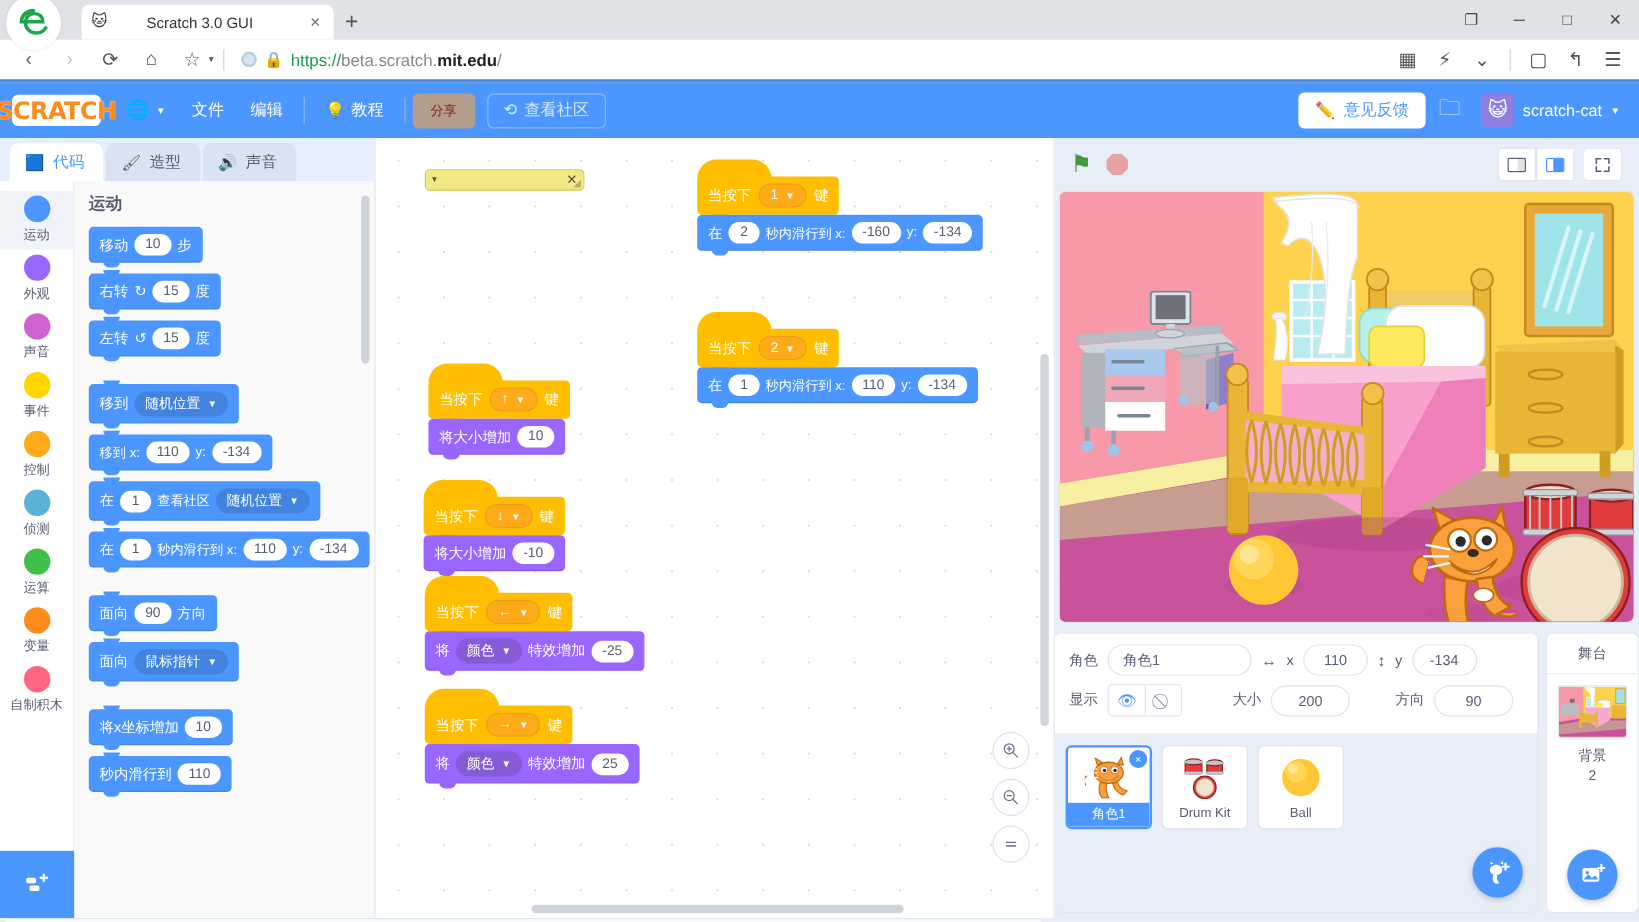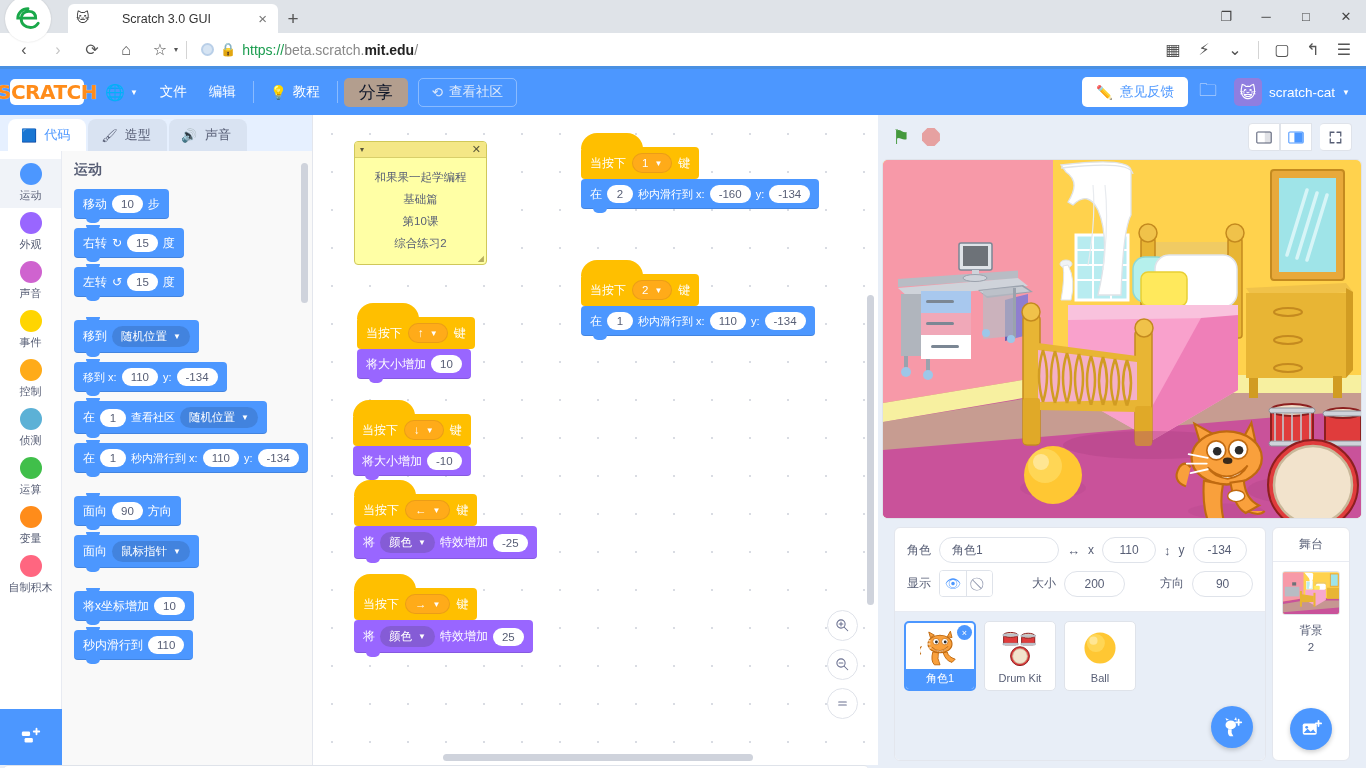--- a/index.html
+++ b/index.html
@@ -94,21 +94,21 @@
   .caret { font-size: 8px; }
   .proj-title {
     width: 180px; height: 29px; border-radius: 5px; background: #fff;
     border: none; padding: 0 10px; font-size: 13px; color: #575e75;
     font-family: inherit; margin: 0 6px;
     background: #e8f0fe; color: #575e75;
   }
   .share-btn {
     height: 29px; padding: 0 15px; border-radius: 5px; background: #bba;
     background: #b39e8e; display: flex; align-items: center;
-    color: #0f172a; font-size: 17px; cursor: pointer;
+    color: #7f1d1d; font-size: 11px; cursor: pointer;
   }
   .community-btn {
     height: 29px; padding: 0 13px; border-radius: 5px;
     border: 1px solid rgba(255,255,255,.35); display: flex; align-items: center;
     gap: 6px; margin-left: 10px; color: #dbe8fb; cursor: pointer;
   }
   .mb-spacer { flex: 1; }
   .feedback-btn {
     height: 30px; padding: 0 14px; border-radius: 5px; background: #fff;
     color: #4c97ff; display: flex; align-items: center; gap: 7px;
@@ -280,21 +280,21 @@
   .mode-btn:first-child { border-radius: 4px 0 0 4px; }
   .mode-btn:last-child  { border-radius: 0 4px 4px 0; border-left: none; }
   .mode-btn.full { border-radius: 4px; margin-left: 8px; }
 
   .stage {
     width: 480px; height: 360px; margin: 0 4px; border-radius: 6px;
     overflow: hidden; position: relative; background: #fff;
     border: 1px solid #dfe3ea;
   }
 
-  .bottom-right { flex: 1; display: flex; padding: 8px 16px 4px; gap: 6px; }
+  .bottom-right { flex: 1; display: flex; padding: 8px 0 4px; gap: 6px; }
   .sprite-panel {
     flex: 1; background: #fff; border-radius: 6px; display: flex;
     flex-direction: column; overflow: hidden; border: 1px solid #e3e6ed;
   }
   .sprite-info {
     padding: 9px 12px 7px; border-bottom: 1px solid #e8ebf2;
   }
   .si-row { display: flex; align-items: center; gap: 8px; margin-bottom: 7px; }
   .si-lbl { font-size: 12px; color: #575e75; white-space: nowrap; }
   .si-in {
@@ -612,26 +612,20 @@
       </div>
     </div>
   </div>
 
   <div class="workspace">
 
     <div class="comment" style="left:41px; top:26px;">
       <div class="cbar">
         <span class="tri">▾</span>
         <span class="x">✕</span>
-      </div>
-      <div class="cbody">
-        <div>和果果一起学编程</div>
-        <div>基础篇</div>
-        <div>第10课</div>
-        <div>综合练习2</div>
       </div>
       <span class="resz">◢</span>
     </div>
 
     <div class="script" style="left:44px; top:186px;">
       <div class="hat">
         <span class="cap"></span>
         <span style="position:relative">当按下</span>
         <span class="drop evt-inner" style="position:relative">
           <span>↑</span>

